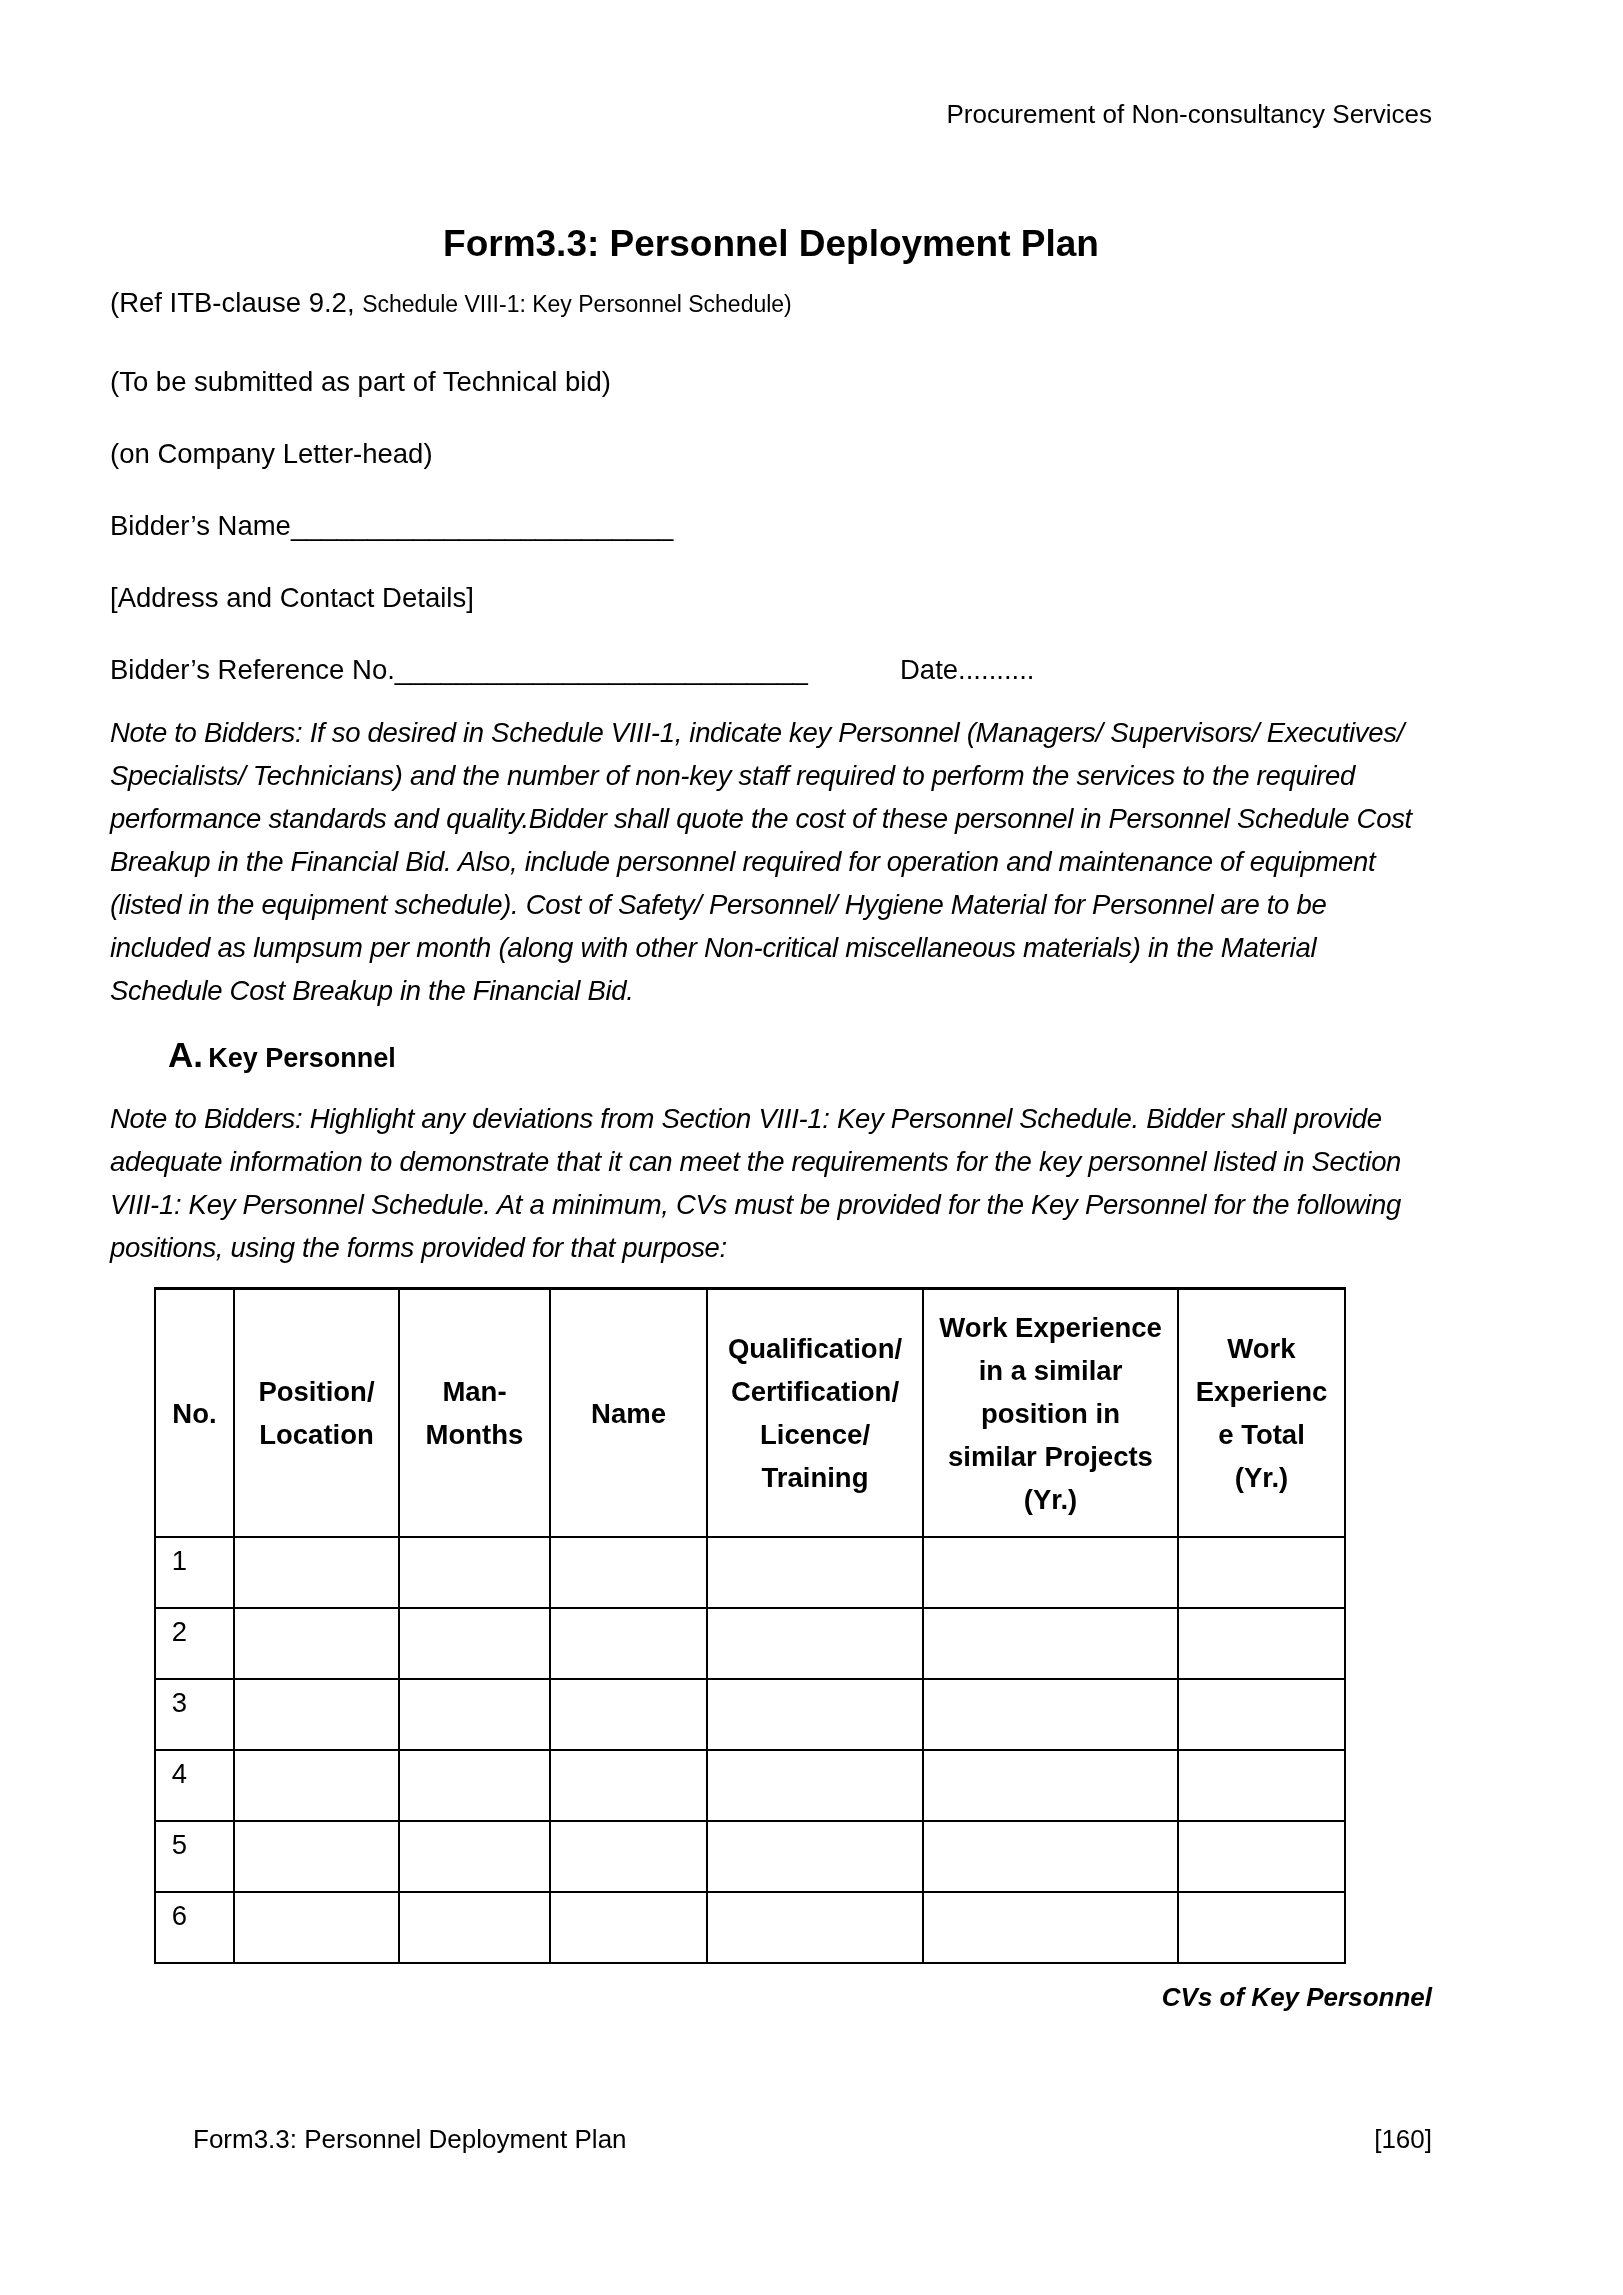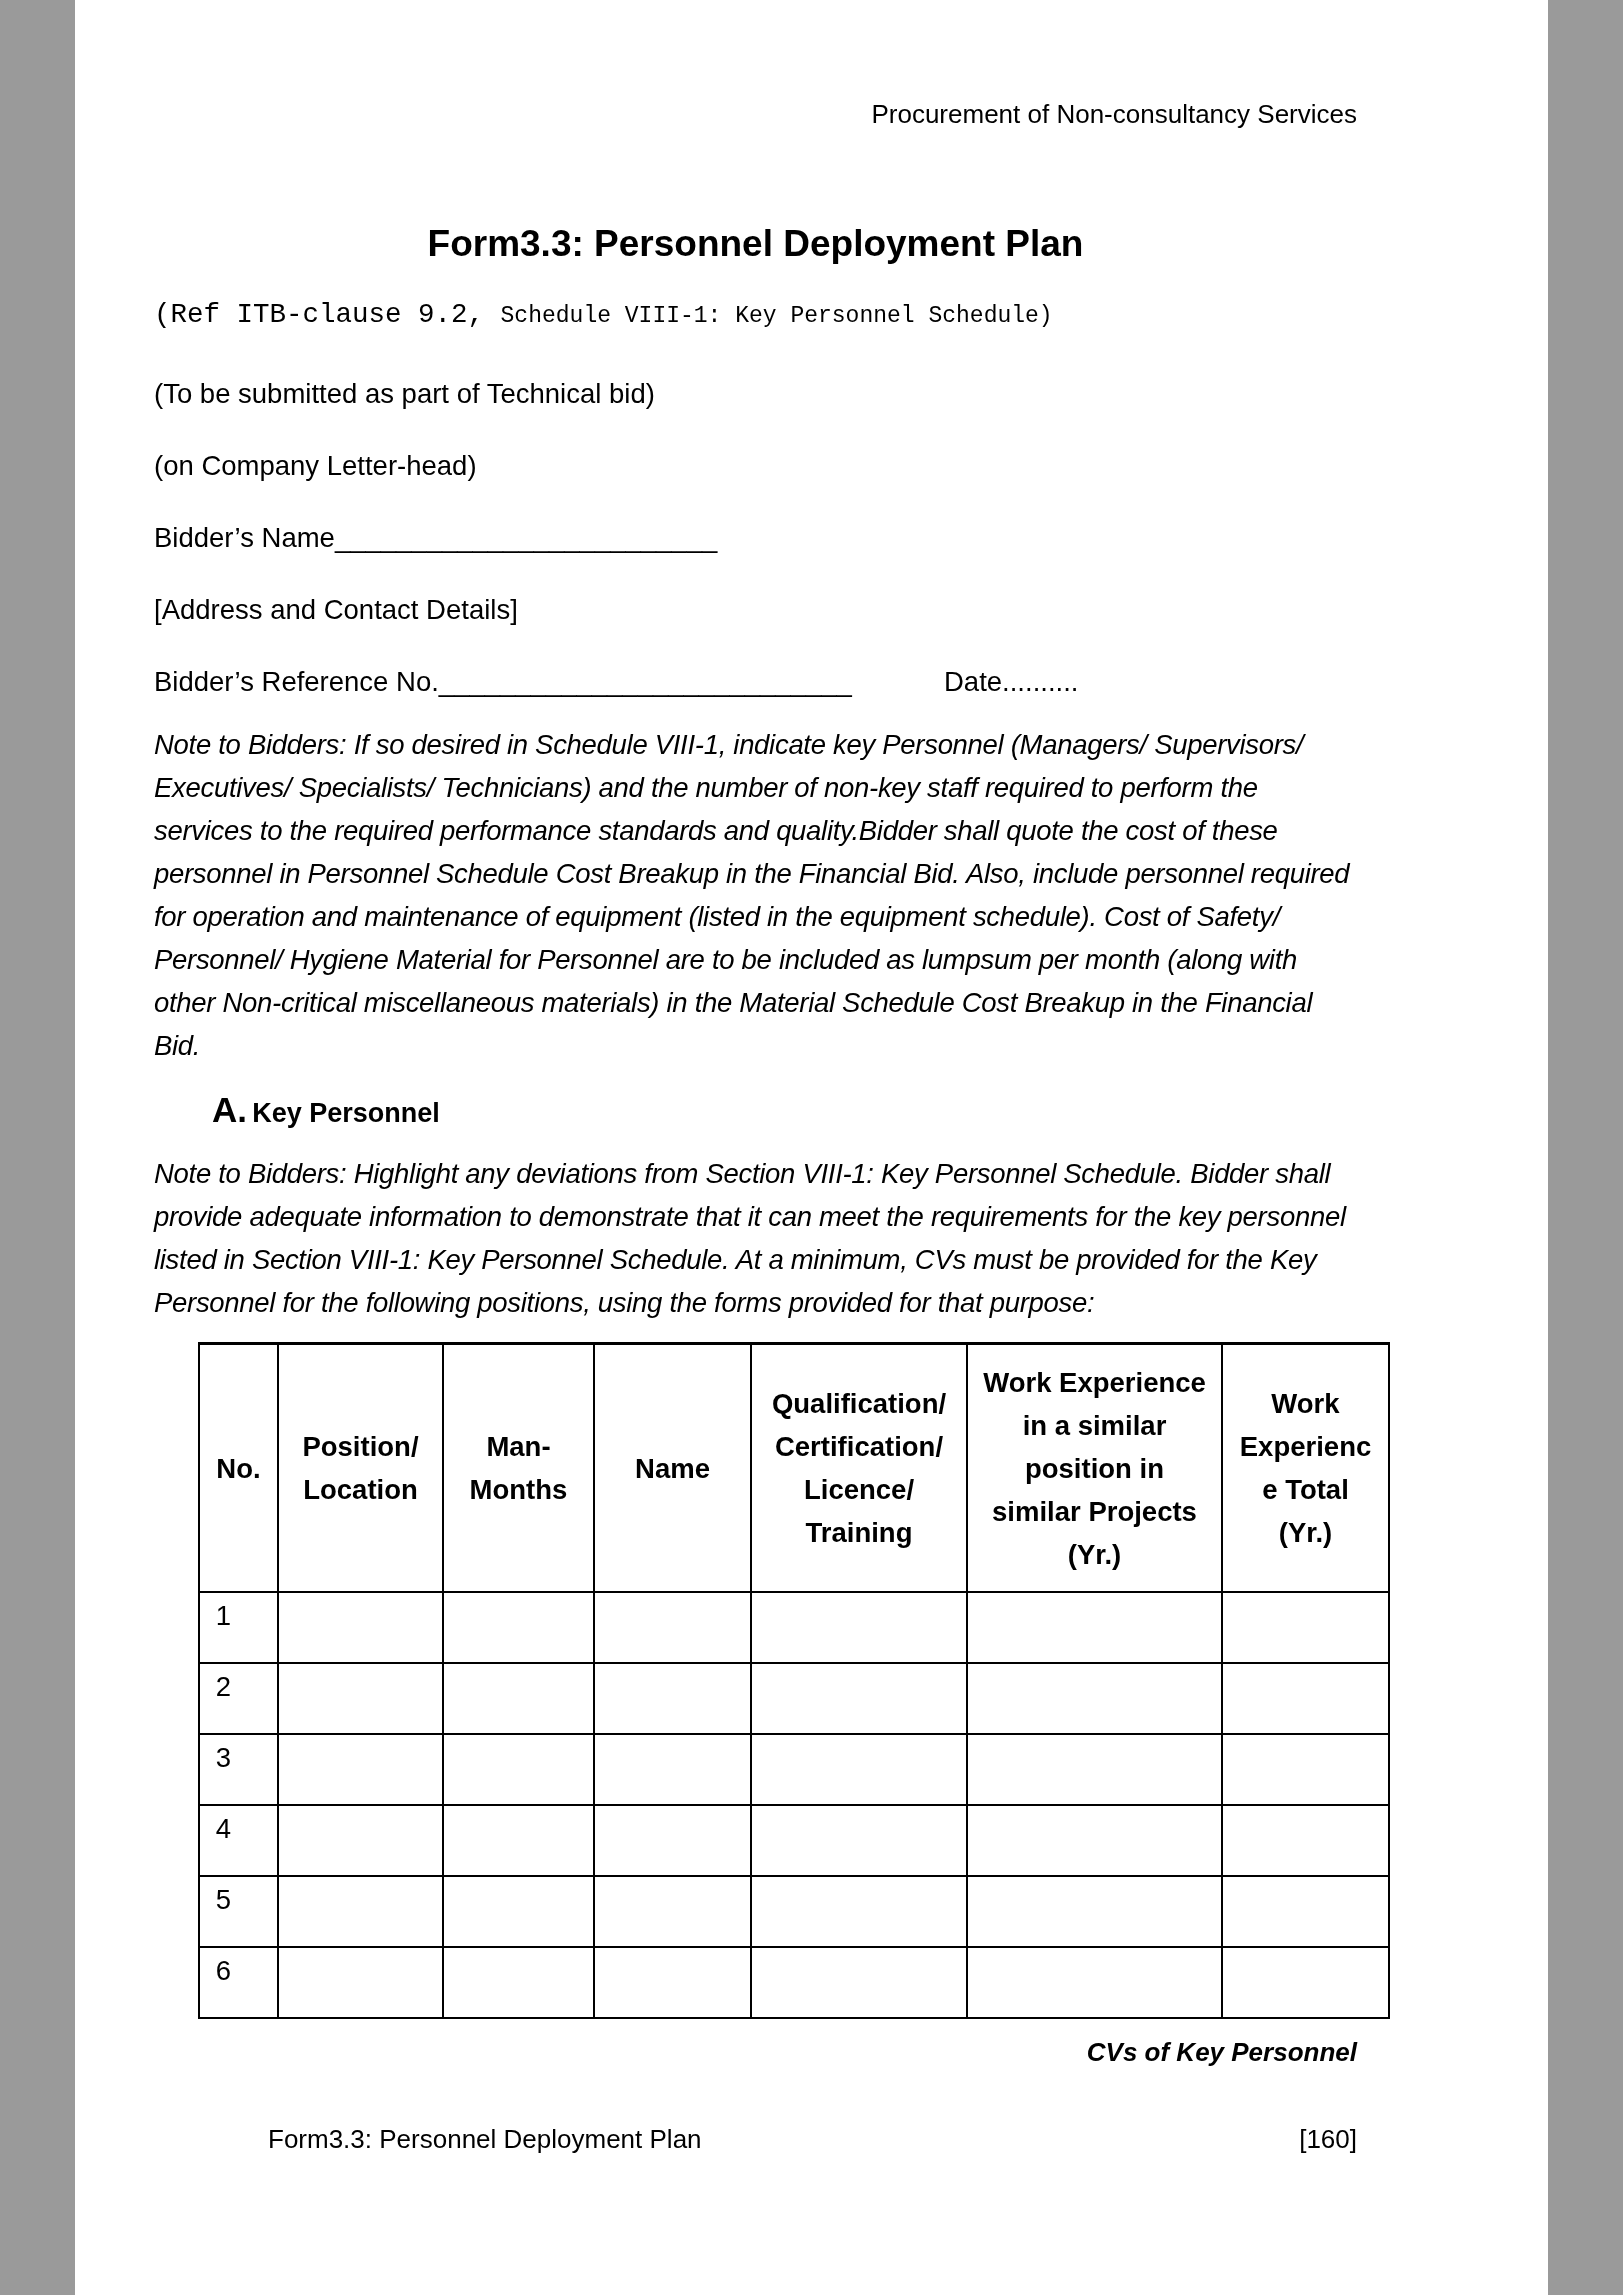--- a/index.html
+++ b/index.html
@@ -1,41 +1,41 @@
 <!DOCTYPE html>
 <html style="font-size:10.5px"><head>
 <meta charset="utf-8">
 <style>
   * { margin: 0; padding: 0; box-sizing: border-box; }
   html, body { background: #9a9a9a; }
   .page {
-    width: 1473px;
+    width: 1623px;
     height: 2295px;
     margin: 0 auto;
     background: #ffffff;
     color: #000000;
     font-family: "Liberation Sans", sans-serif;
     font-size: 27.5px;
     position: relative;
-    padding: 98px 191px 0 79px;
+    padding: 98px 191px 0 110px;
     overflow: hidden;
   }
   .header-right {
     text-align: right;
     font-size: 26px;
     line-height: 33px;
   }
   .title {
     margin-top: 90px;
     text-align: center;
     font-size: 37px;
     line-height: 46px;
     font-weight: bold;
   }
-  .ref-line { margin-top: 26px; line-height: 43px; font-family: Liberation Mono, monospace; }
+  .ref-line { margin-top: 14px; line-height: 43px; }
   .ref-sub { font-size: 23px; }
   .para { margin-top: 29px; line-height: 43px; }
   .para-first { margin-top: 34px; }
   .blank { letter-spacing: 0; }
   .ref-no-line { position: relative; }
   .date-label { position: absolute; left: 790px; top: 0; }
   .note {
     margin-top: 19.6px;
     line-height: 43px;
     font-style: italic;

